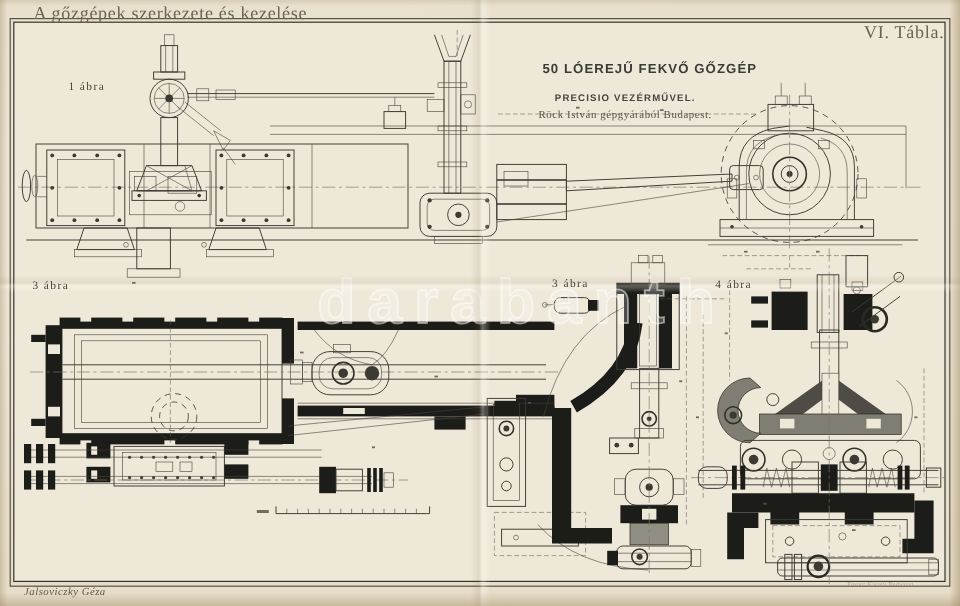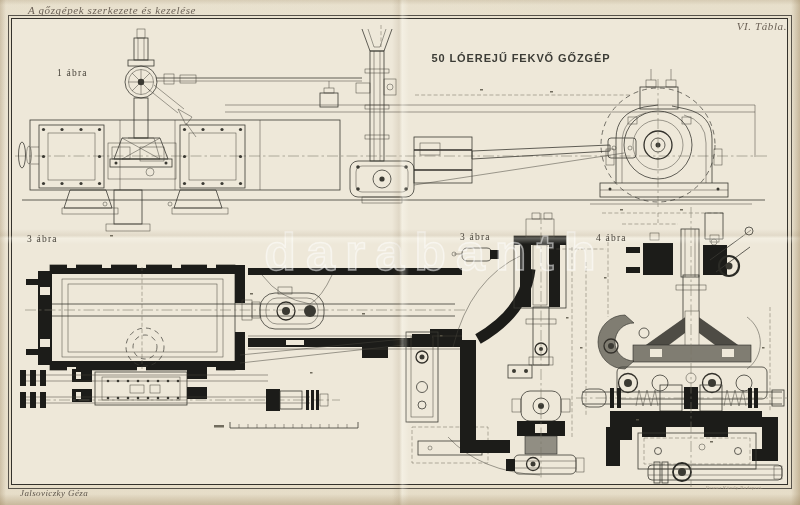--- a/index.html
+++ b/index.html
@@ -7,24 +7,24 @@
     background:#e9e1cf;
     background-image:
       radial-gradient(ellipse at 32% 38%, rgba(255,255,255,.16), rgba(0,0,0,0) 62%),
       linear-gradient(180deg,#e7dfcb 0%,#eae2d0 35%,#e6ddc8 100%);
     font-family:"Liberation Serif", serif; color:#3b3a33;}
   .abs{position:absolute;}
   
   .frame-outer{left:8px;top:15px;width:782px;height:472px;border:1px solid #56524a;z-index:1;}
   .frame-inner{left:11px;top:18px;width:775px;height:465px;border:1.5px solid #34322c;background:#eee8d9;z-index:1;}
   
-  .hdr{font-style:italic;font-size:11px;letter-spacing:.6px;color:#6b6156;z-index:7;}
+  .hdr{font-size:15px;letter-spacing:.6px;color:#6b6156;z-index:7;}
   .hdr-left{left:28px;top:4px;}
   .hdr-right{right:13px;top:4px;margin-top:16px;}
-  .title{left:411px;top:52px;width:220px;text-align:center;
+  .title{left:411px;top:52px;width:220px;text-align:right;
     font-family:"Liberation Sans",sans-serif;font-weight:bold;font-size:11px;
     letter-spacing:.9px;color:#3c3c36;z-index:7;}
   .subtitle{left:421px;top:77px;width:200px;text-align:center;
     font-family:"Liberation Sans",sans-serif;font-weight:bold;font-size:8px;
     letter-spacing:1px;color:#45443d;z-index:7;}
   .maker{left:411px;top:90px;width:220px;text-align:center;font-size:9px;
     letter-spacing:.5px;color:#55504a;z-index:7;}
   .fig-label{font-size:9.5px;letter-spacing:1.2px;color:#474239;z-index:7;}
   .fl1{left:57px;top:68px;text-align:center;} .fl2{left:27px;top:234px;}
   .fl3{left:460px;top:232px;} .fl4{left:596px;top:233px;}
@@ -67,20 +67,22 @@
 
 <div id="page">
 
   <span class="abs hdr hdr-left">A gőzgépek szerkezete és kezelése</span>
   <span class="abs hdr hdr-right">VI. Tábla.</span>
 
   <div class="abs frame-outer"></div>
   <div class="abs frame-inner"></div>
 
   <span class="abs title">50 LÓEREJŰ FEKVŐ GŐZGÉP</span>
+  <span class="abs subtitle">PRECISIO VEZÉRMŰVEL.</span>
+  <span class="abs maker">Röck István gépgyárából Budapest.</span>
 
   <span class="abs fig-label fl1">1 ábra</span>
   <span class="abs fig-label fl2">3 ábra</span>
   <span class="abs fig-label fl3">3 ábra</span>
   <span class="abs fig-label fl4">4 ábra</span>
 
   <svg id="plate-svg" class="abs" width="780" height="470" viewBox="0 0 780 470">
 
     <g>
 

